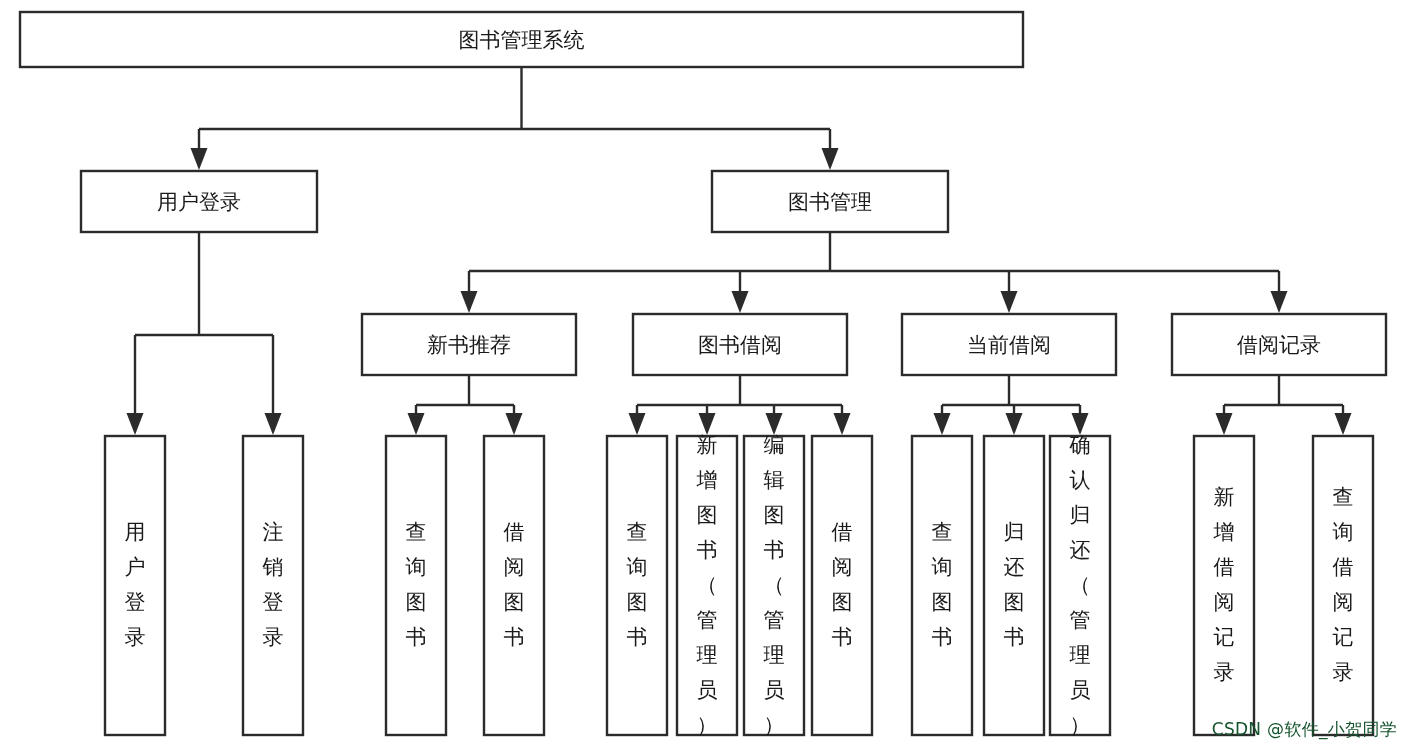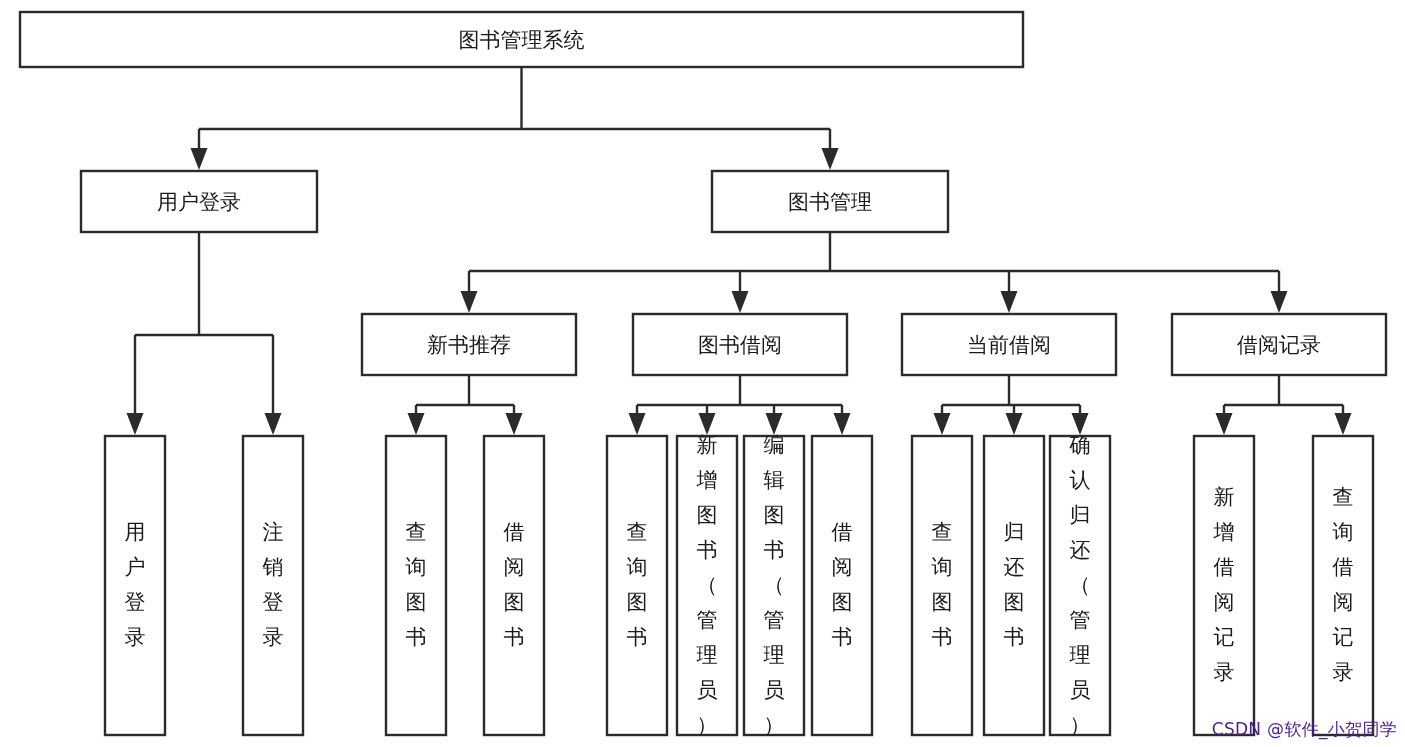--- a/index.html
+++ b/index.html
@@ -54,21 +54,21 @@
     font-family: "DejaVu Sans", "Liberation Sans", sans-serif;
     font-size: 21px;
     text-anchor: middle;
   }
   .watermark {
     position: absolute;
     right: 8px;
     bottom: 6px;
     font-family: "DejaVu Sans", "Liberation Sans", sans-serif;
     font-size: 17px;
-    color: #4c1d95;
+    color: #14532d;
     white-space: nowrap;
     letter-spacing: 0.3px;
     user-select: none;
   }
 </style>
 </head>
 <body>
 
 <div id="diagram-root">
   <svg class="diagram-canvas" viewBox="0 0 1405 747">

